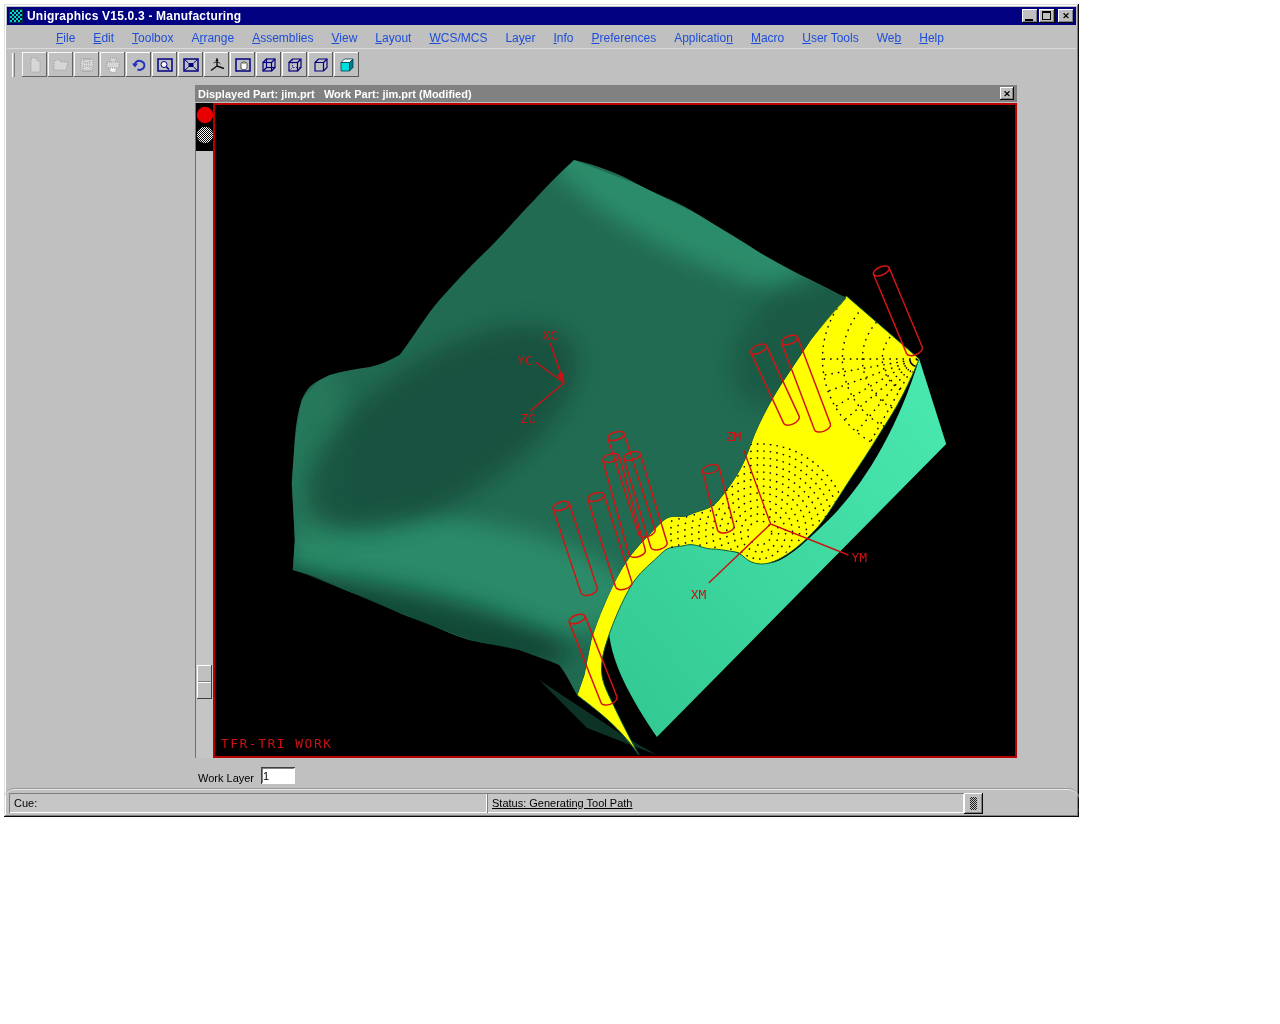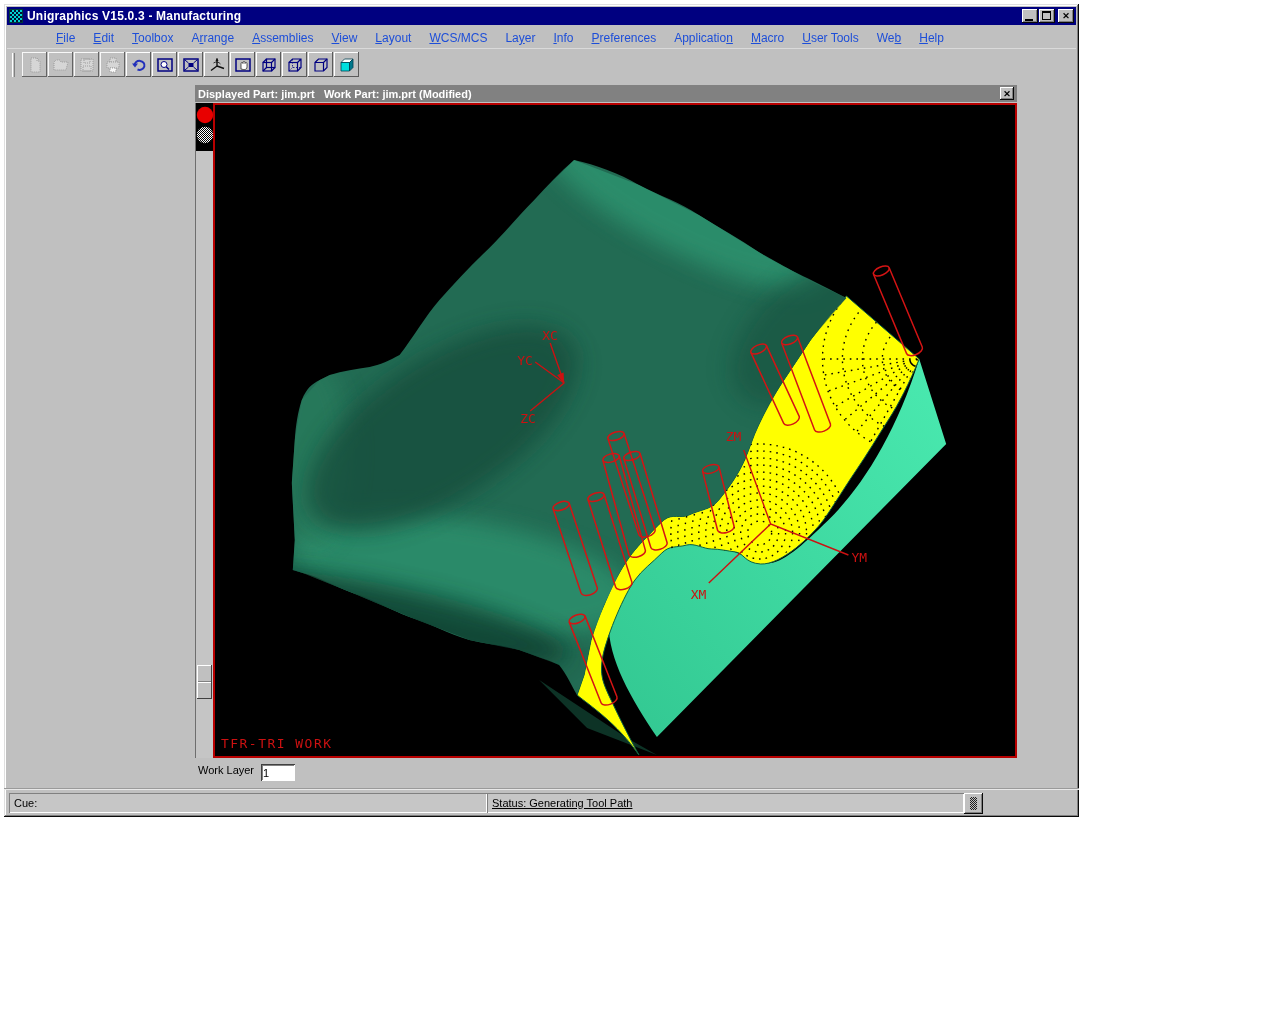--- a/index.html
+++ b/index.html
@@ -56,29 +56,29 @@
   .vstrip .lights{position:absolute;left:0;top:0;width:18px;height:48px;background:#000;}
   .vstrip .thumb{position:absolute;left:1px;top:562px;width:15px;height:34px;background:#c0c0c0;
     box-shadow:inset -1px -1px #404040,inset 1px 1px #fff;}
   .vstrip .thumb::after{content:"";position:absolute;left:1px;right:1px;top:16px;height:1px;
     background:#808080;box-shadow:0 1px 0 #fff;}
 
   .viewport{position:absolute;left:209px;top:99px;width:804px;height:655px;
     background:var(--viewport_bg,#000);}
 
   
-  .worklayer{position:absolute;left:194px;top:760px;height:20px;display:flex;align-items:flex-start;
+  .worklayer{position:absolute;left:194px;top:760px;height:20px;display:flex;align-items:flex-end;
     font-size:11px;color:#000;}
   .wl-input{margin-left:7px;width:34px;height:17px;background:#fff;border:none;font-size:11px;
     font-family:"Liberation Sans",sans-serif;padding:1px 2px;
     box-shadow:inset 1px 1px #404040,inset -1px -1px #fff,inset 2px 2px #808080;}
 
   
   .statusbar{position:absolute;left:0;top:784px;width:100%;height:29px;border-top:1px solid #9a9a9a;
-    box-shadow:inset 0 1px 0 #e8e8e8;}
+    box-shadow:inset 0 1px 0 #e8e8e8;border-radius:10px;}
   .status-field{position:absolute;top:4px;height:20px;background:#c6c6c6;font-size:11px;color:#000;
     display:flex;align-items:center;padding:0 5px;
     box-shadow:inset 1px 1px #808080,inset -1px -1px #fff;}
   .cue-field{left:5px;width:478px;}
   .stat-field{left:483px;width:477px;text-decoration:underline;}
   .status-btn{position:absolute;left:960px;top:4px;width:19px;height:21px;background:#c0c0c0;
     box-shadow:inset -1px -1px #0a0a0a,inset 1px 1px #fff,inset -2px -2px #808080;
     display:flex;align-items:center;justify-content:center;}
   .dither-glyph{width:7px;height:13px;
     background:repeating-conic-gradient(#202020 0% 25%,#c0c0c0 0% 50%) 0 0/2px 2px;}

